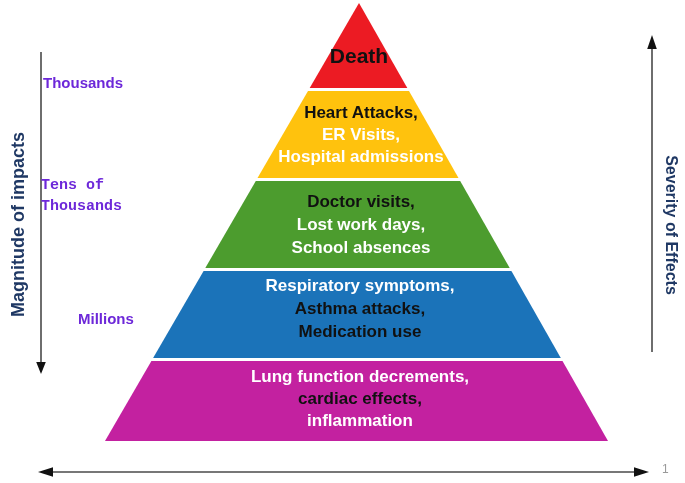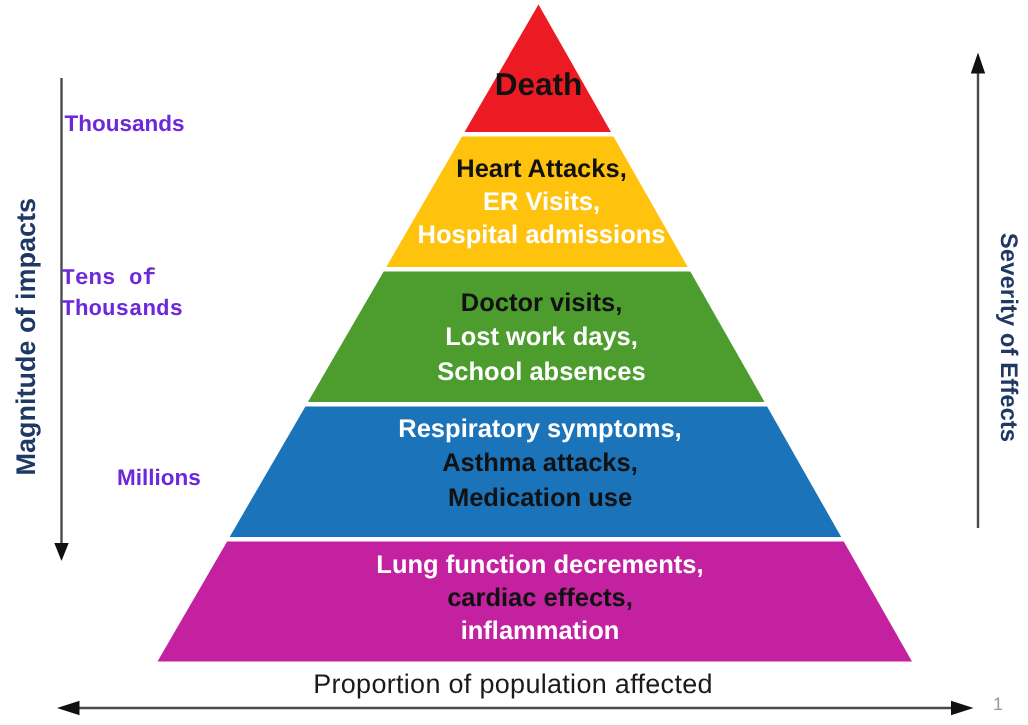--- a/index.html
+++ b/index.html
@@ -109,17 +109,16 @@
 
   <div class="v-label left">Magnitude of impacts</div>
 
   <div class="tick-label" style="left:43px; top:72px;">Thousands</div>
   <div class="tick-label" style="left:41px; top:175px;font-family:Liberation Mono, monospace;">Tens of
 Thousands</div>
   <div class="tick-label" style="left:30px; top:308px;margin-left:48px;">Millions</div>
 
   <div class="v-label right">Severity of Effects</div>
 
-  <div class="bottom-label">Proportion of population affected</div>
 
   <div class="page-number">1</div>
 
 </div>
 
 </body></html>

